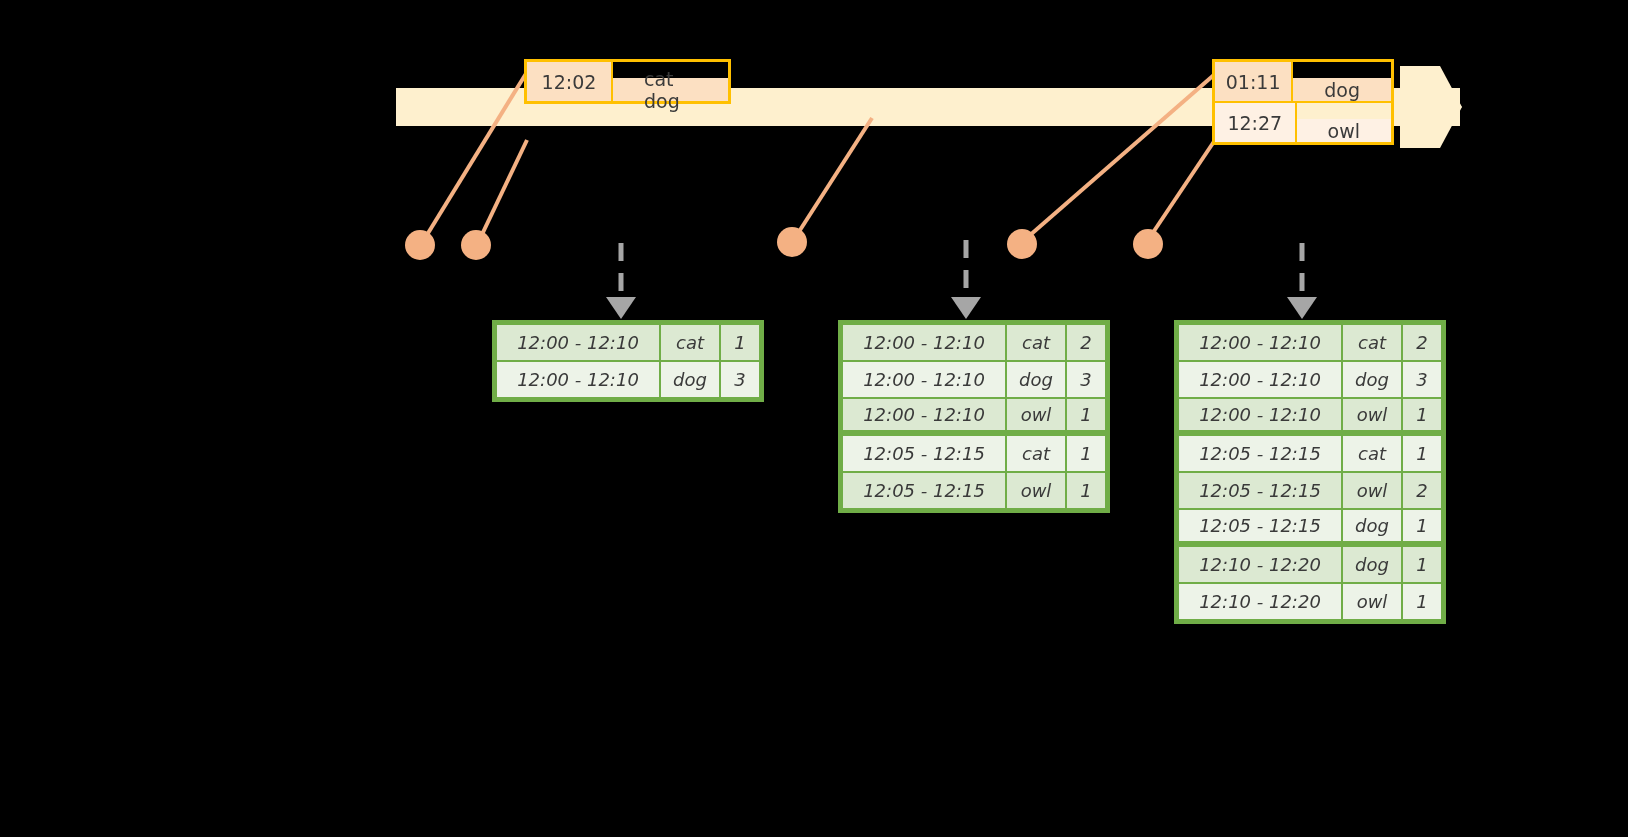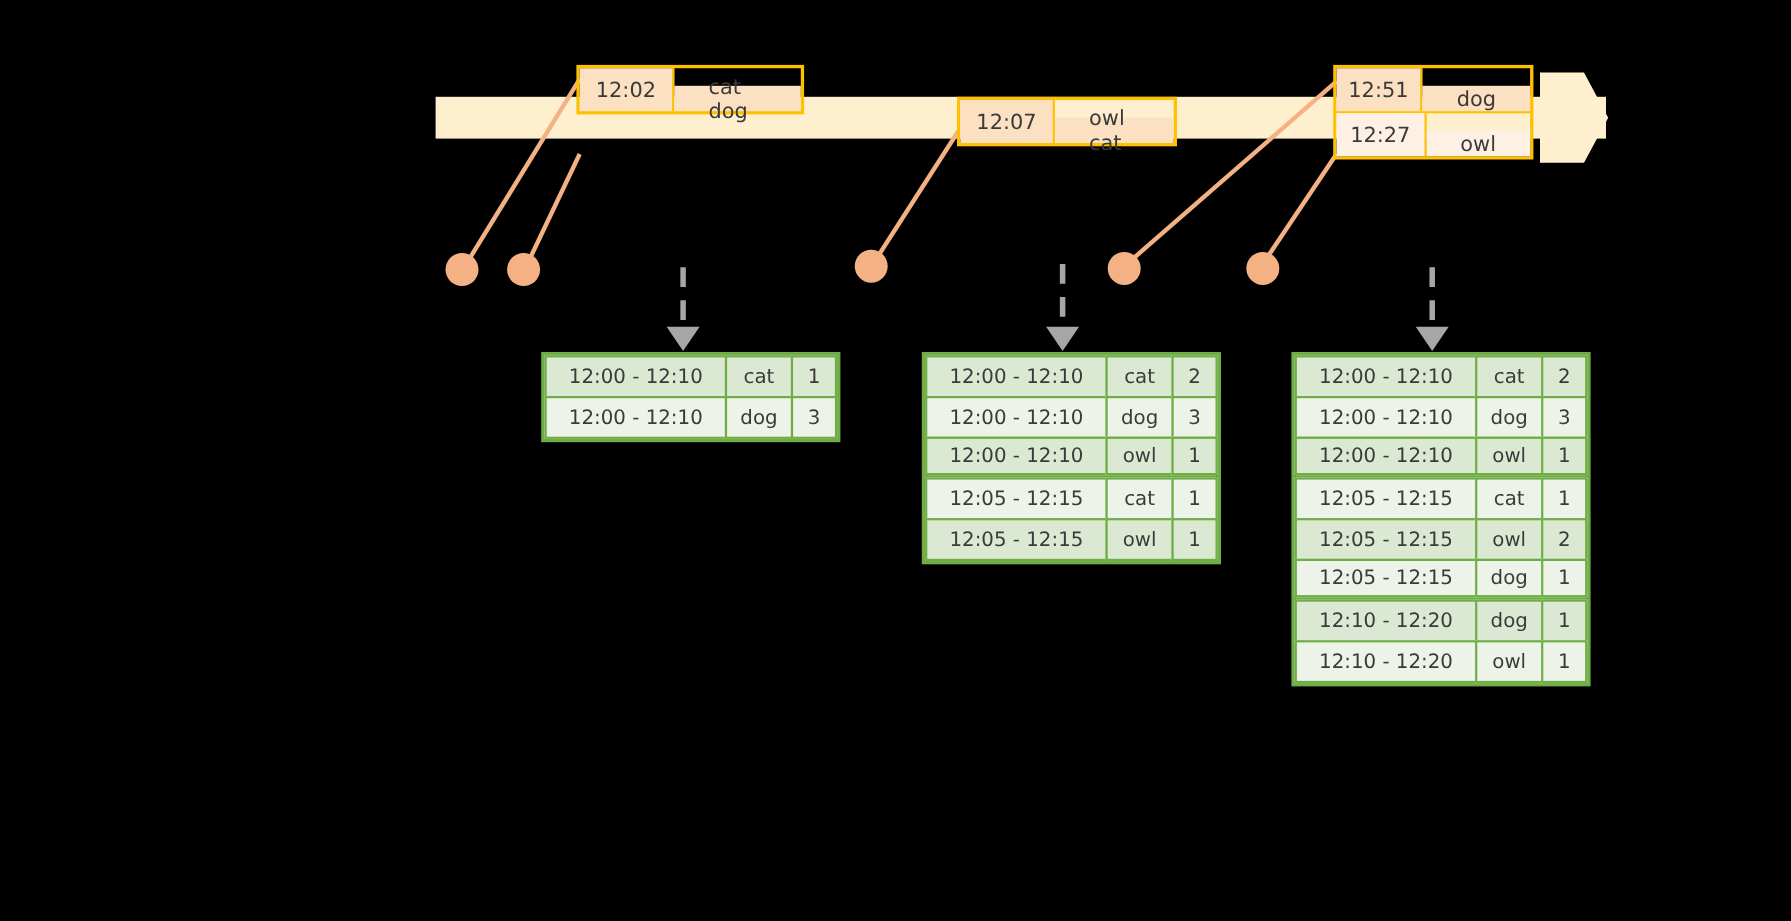--- a/index.html
+++ b/index.html
@@ -93,20 +93,21 @@
   .res-row.r-light .cell { background: #EDF3E8; }
   .cell {
     display: flex;
     align-items: center;
     justify-content: center;
     font-size: 18px;
     color: #3a3a3a;
     box-sizing: border-box;
     border: 2px solid #70AD47;
     margin: -1px;
+    font-style: italic;
   }
   .c-window { width: 166px; }
   .c-word   { width: 62px; }
   .c-count  { width: 42px; }
 </style>
 </head>
 <body>
 
 <div id="stage">
 
@@ -145,30 +146,24 @@
     </g>
   </svg>
 
   <div class="evt-group" style="left:524px; top:59px; width:207px;">
     <div class="evt-row shade-dark">
       <div class="evt-time">12:02</div>
       <div class="evt-words">cat dog</div>
     </div>
   </div>
 
-  <div class="evt-group" style="left:870px; top:88px; width:200px;">
-    <div class="evt-row shade-dark">
-      <div class="evt-time">12:07</div>
-      <div class="evt-words">owl cat</div>
-    </div>
-  </div>
 
   <div class="evt-group" style="left:1212px; top:59px; width:182px;">
     <div class="evt-row shade-dark">
-      <div class="evt-time">12:51</div>
+      <div class="evt-time">01:11</div>
       <div class="evt-words">dog</div>
     </div>
     <div class="evt-row shade-light">
       <div class="evt-time">12:27</div>
       <div class="evt-words">owl</div>
     </div>
   </div>
 
   <div class="res-table" id="tbl0" style="left:492px; top:320px;">
       <div class="res-row r-dark">

